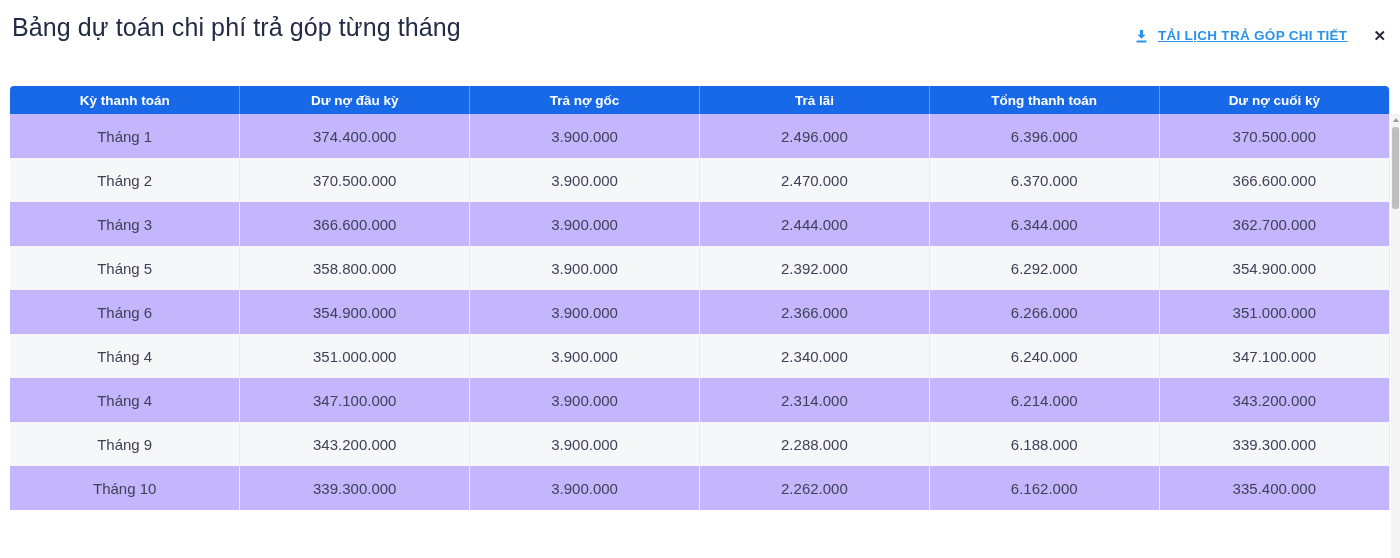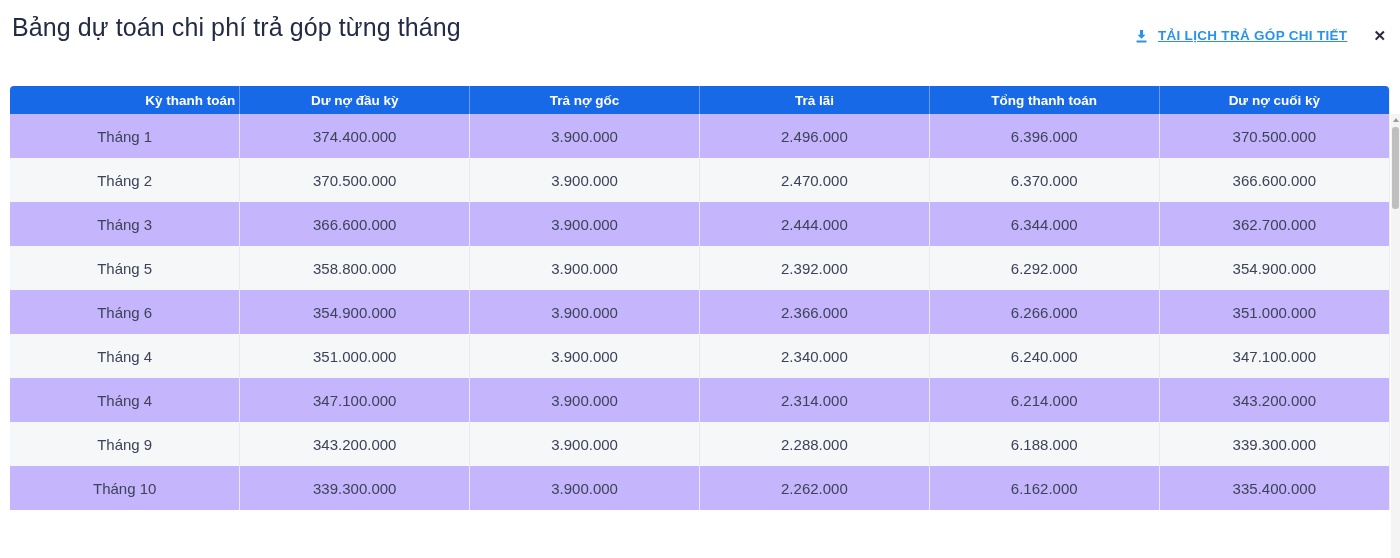--- a/index.html
+++ b/index.html
@@ -65,21 +65,21 @@
     background: var(--header-bg);
     color: #ffffff;
     font-size: 13.5px;
     font-weight: 700;
     height: 28px;
     text-align: center;
     vertical-align: middle;
     border-right: 1px solid rgba(255,255,255,0.35);
     padding: 0 4px;
   }
-  thead th:first-child { border-top-left-radius: 4px; text-align: right; }
+  thead th:first-child { border-top-left-radius: 4px; }
   thead th:last-child  { border-top-right-radius: 4px; border-right: none; }
   tbody td {
     height: 44px;
     text-align: center;
     vertical-align: middle;
     font-size: 15px;
     color: var(--cell-text);
     border-right: 1px solid var(--cell-divider);
     padding: 0 4px;
     background: #c4b5fd;

